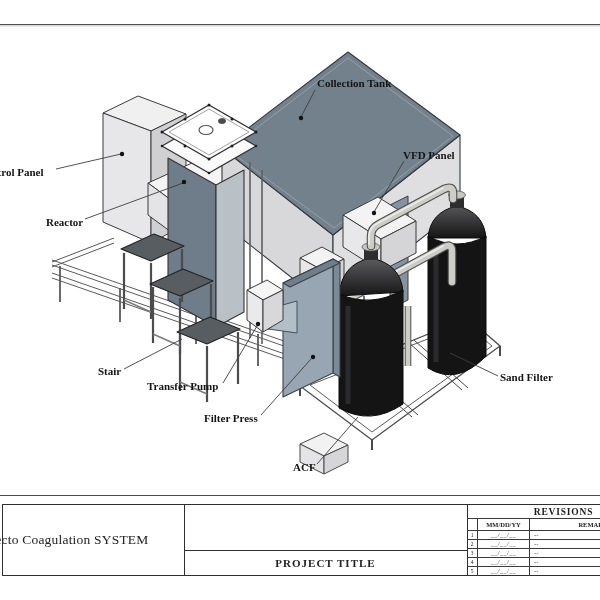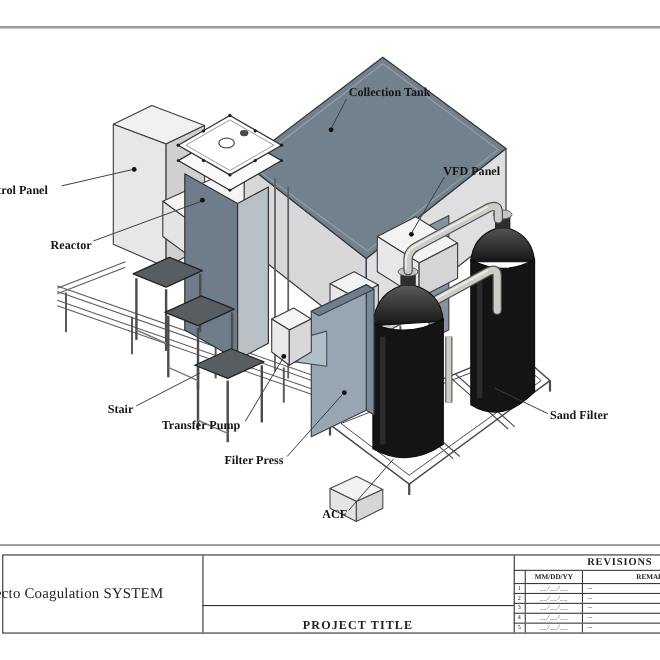--- a/index.html
+++ b/index.html
@@ -7,21 +7,21 @@
   .sheet{position:relative;width:600px;height:600px;background:#fff;}
   .scene{position:absolute;left:0;top:0;}
   .scene text{font-family:"Liberation Serif",serif;font-weight:bold;font-size:11px;fill:#141414;}
   .hrule-top{position:absolute;left:0;top:24px;width:600px;height:1.4px;background:#4e4e4e;box-shadow:0 1.4px 0 #c2c2c2;}
   .hrule-bottom{position:absolute;left:0;top:495px;width:600px;height:1.1px;background:#4a4a4a;}
   .titleblock{position:absolute;left:2px;top:504px;width:658px;height:72px;border:1.2px solid #2f2f2f;box-sizing:border-box;background:#fff;}
   .cell-system{position:absolute;left:0;top:0;bottom:0;width:181px;border-right:1.2px solid #2f2f2f;overflow:visible;}
   .system-title{position:absolute;left:-20px;top:50%;transform:translateY(-50%);white-space:nowrap;font-size:13.5px;color:#222;letter-spacing:.2px;}
   .cell-mid{position:absolute;left:181px;top:0;bottom:0;width:283px;border-right:1.2px solid #2f2f2f;}
   .cell-mid .upper{height:45px;}
-  .cell-mid .lower{border-top:1.2px solid #2f2f2f;height:24px;display:flex;align-items:flex-end;justify-content:center;}
+  .cell-mid .lower{border-top:1.2px solid #2f2f2f;height:24px;display:flex;align-items:center;justify-content:center;}
   .project-title{font-size:11px;font-weight:bold;letter-spacing:1px;color:#222;}
   .revtable{position:absolute;left:464px;top:0;bottom:0;width:193px;display:flex;flex-direction:column;font-family:"Liberation Serif",serif;}
   .rev-band{height:16px;border-bottom:1.1px solid #3a3a3a;display:flex;align-items:center;justify-content:center;}
   .rev-title{font-size:9.5px;font-weight:bold;letter-spacing:.8px;color:#1c1c1c;text-align:center;}
   .rev-row{display:flex;flex:0 0 auto;border-bottom:.9px solid #3a3a3a;}
   .rev-row:last-child{border-bottom:none;}
   .rev-row.hdr{height:10.2px;}
   .rev-row.body{height:8.1px;}
   .c-no{width:10px;border-right:.9px solid #3a3a3a;display:flex;align-items:center;justify-content:center;font-size:5.5px;color:#222;}
   .c-date{width:51px;border-right:.9px solid #3a3a3a;display:flex;align-items:center;justify-content:center;font-size:6.5px;color:#222;}

